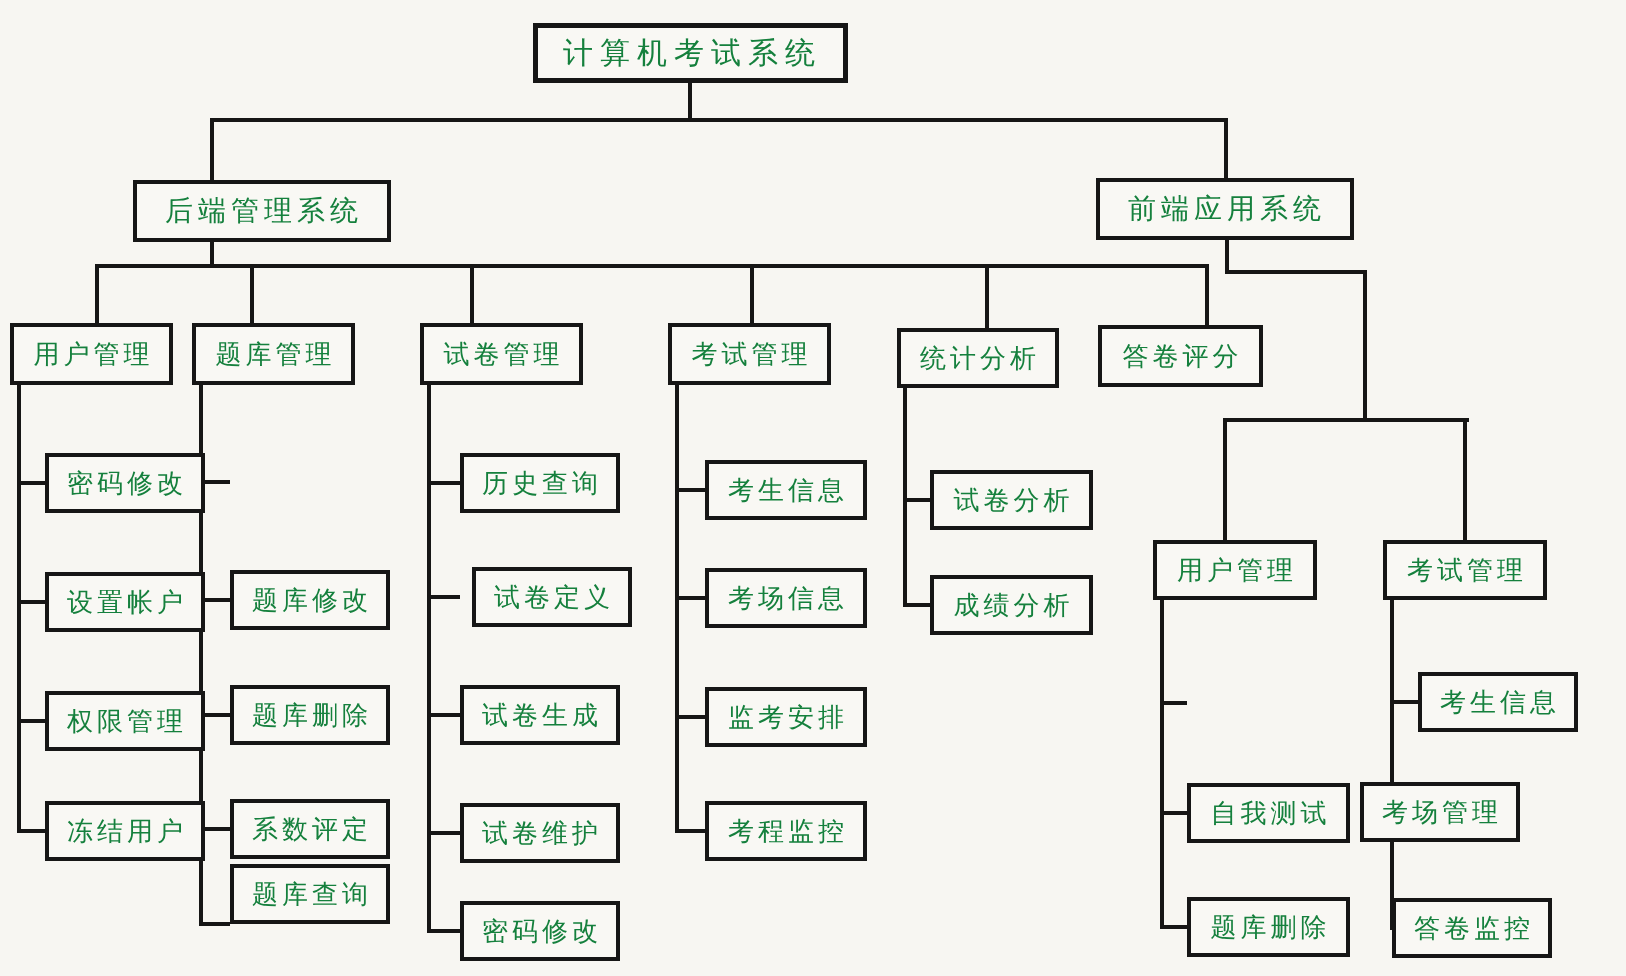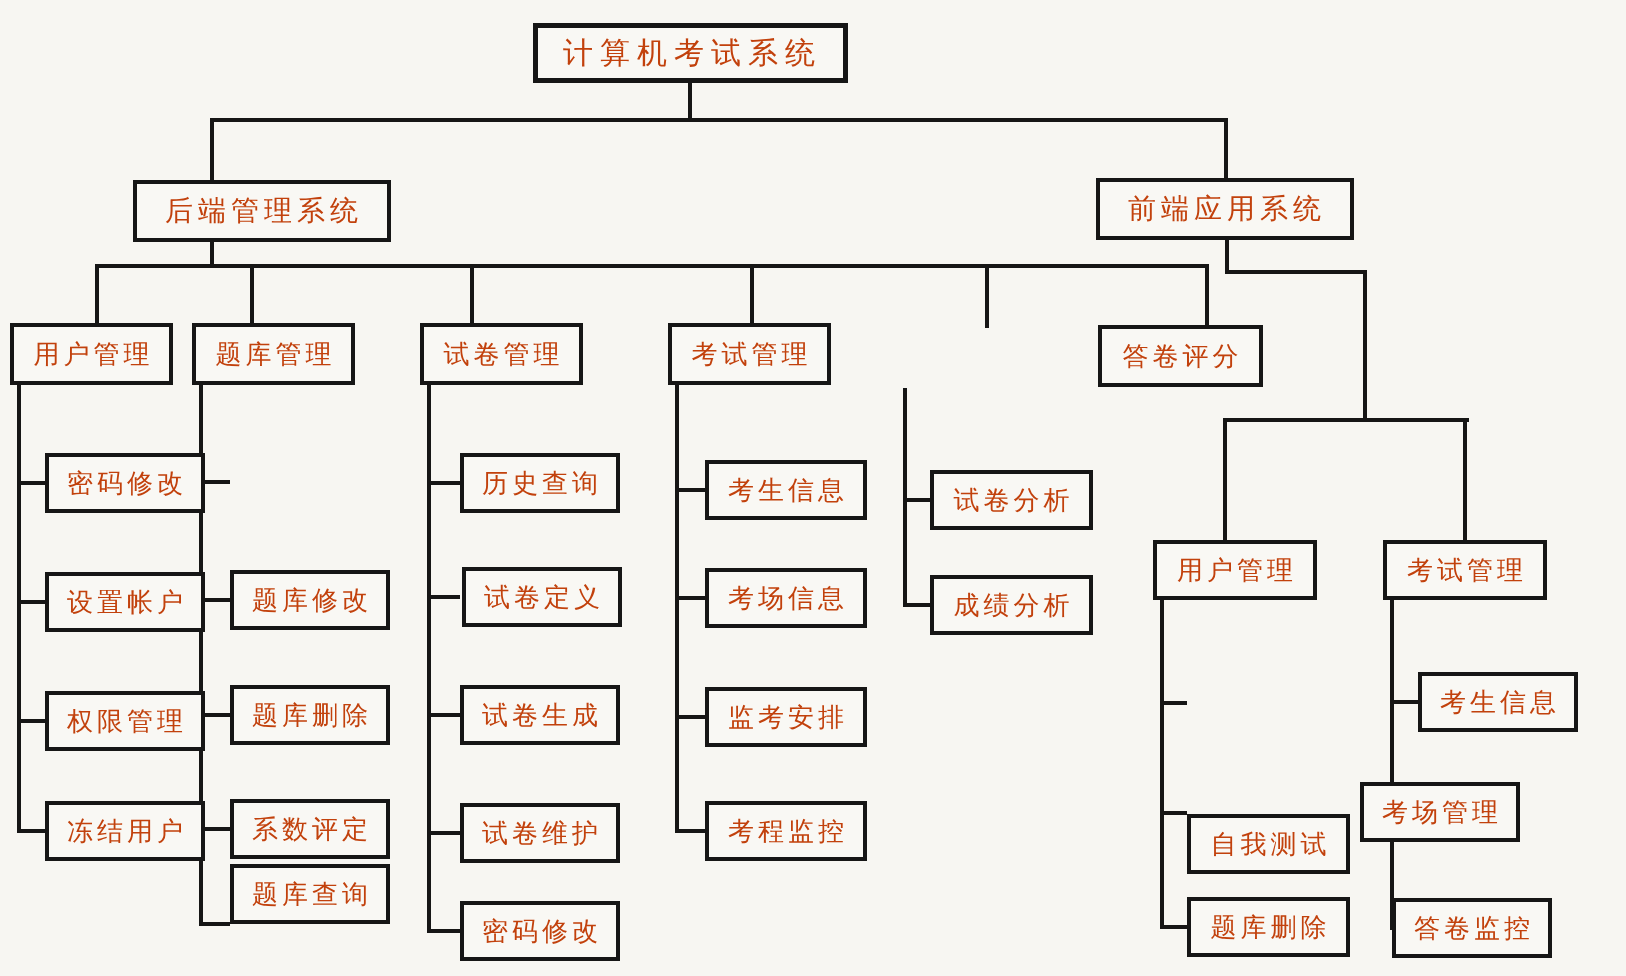--- a/index.html
+++ b/index.html
@@ -1,20 +1,20 @@
 <!DOCTYPE html>
 <html><head>
 <meta charset="utf-8">
 <style>
   html,body{margin:0;padding:0;background:#efeeea;}
   .stage{
     position:relative;width:1626px;height:976px;overflow:hidden;
     background:#f7f6f2;
     font-family:"DejaVu Sans","Liberation Sans",sans-serif;
-    color:#c2410c;
+    color:#15803d;
   }
   .box{
     position:absolute;box-sizing:border-box;
     border:4px solid #161616;background:#f9f8f4;
     display:flex;align-items:center;justify-content:center;
     font-size:26px;letter-spacing:4px;white-space:nowrap;
     text-indent:4px; 
   }
   .lg{font-size:30px;letter-spacing:7px;border-width:5px;}
   .md{font-size:28px;letter-spacing:5px;}
@@ -88,49 +88,50 @@
 
   <div class="box lg" style="left:533px;top:23px;width:315px;height:60px">计算机考试系统</div>
 
   <div class="box md" style="left:133px;top:180px;width:258px;height:62px">后端管理系统</div>
   <div class="box md" style="left:1096px;top:178px;width:258px;height:62px">前端应用系统</div>
 
   <div class="box" style="left:10px;top:323px;width:163px;height:62px">用户管理</div>
   <div class="box" style="left:192px;top:323px;width:163px;height:62px">题库管理</div>
   <div class="box" style="left:420px;top:323px;width:163px;height:62px">试卷管理</div>
   <div class="box" style="left:668px;top:323px;width:163px;height:62px">考试管理</div>
+  <div class="box" style="left:897px;top:328px;width:162px;height:60px">统计分析</div>
   <div class="box" style="left:1098px;top:325px;width:165px;height:62px">答卷评分</div>
 
   <div class="box" style="left:45px;top:453px;width:160px;height:60px">密码修改</div>
   <div class="box" style="left:45px;top:572px;width:160px;height:60px">设置帐户</div>
   <div class="box" style="left:45px;top:801px;width:160px;height:60px">冻结用户</div>
   <div class="box" style="left:45px;top:691px;width:160px;height:60px">权限管理</div>
 
   <div class="box" style="left:230px;top:570px;width:160px;height:60px">题库修改</div>
   <div class="box" style="left:230px;top:685px;width:160px;height:60px">题库删除</div>
   <div class="box" style="left:230px;top:799px;width:160px;height:60px">系数评定</div>
   <div class="box" style="left:230px;top:864px;width:160px;height:60px">题库查询</div>
 
   <div class="box" style="left:460px;top:453px;width:160px;height:60px">历史查询</div>
-  <div class="box" style="left:462px;top:567px;width:160px;height:60px">试卷定义</div>
+  <div class="box" style="left:472px;top:567px;width:160px;height:60px">试卷定义</div>
   <div class="box" style="left:460px;top:685px;width:160px;height:60px">试卷生成</div>
   <div class="box" style="left:460px;top:803px;width:160px;height:60px">试卷维护</div>
   <div class="box" style="left:460px;top:901px;width:160px;height:60px">密码修改</div>
 
   <div class="box" style="left:705px;top:460px;width:162px;height:60px">考生信息</div>
   <div class="box" style="left:705px;top:568px;width:162px;height:60px">考场信息</div>
   <div class="box" style="left:705px;top:687px;width:162px;height:60px">监考安排</div>
   <div class="box" style="left:705px;top:801px;width:162px;height:60px">考程监控</div>
 
   <div class="box" style="left:930px;top:470px;width:163px;height:60px">试卷分析</div>
   <div class="box" style="left:930px;top:575px;width:163px;height:60px">成绩分析</div>
 
   <div class="box" style="left:1153px;top:540px;width:164px;height:60px">用户管理</div>
   <div class="box" style="left:1383px;top:540px;width:164px;height:60px">考试管理</div>
 
-  <div class="box" style="left:1187px;top:814px;width:163px;height:60px">自我测试</div>
+  <div class="box" style="left:1187px;top:783px;width:163px;height:60px">自我测试</div>
   <div class="box" style="left:1187px;top:897px;width:163px;height:60px">题库删除</div>
 
   <div class="box" style="left:1418px;top:672px;width:160px;height:60px">考生信息</div>
   <div class="box" style="left:1360px;top:782px;width:160px;height:60px">考场管理</div>
   <div class="box" style="left:1392px;top:898px;width:160px;height:60px">答卷监控</div>
 
 </div>
 
 </body></html>

